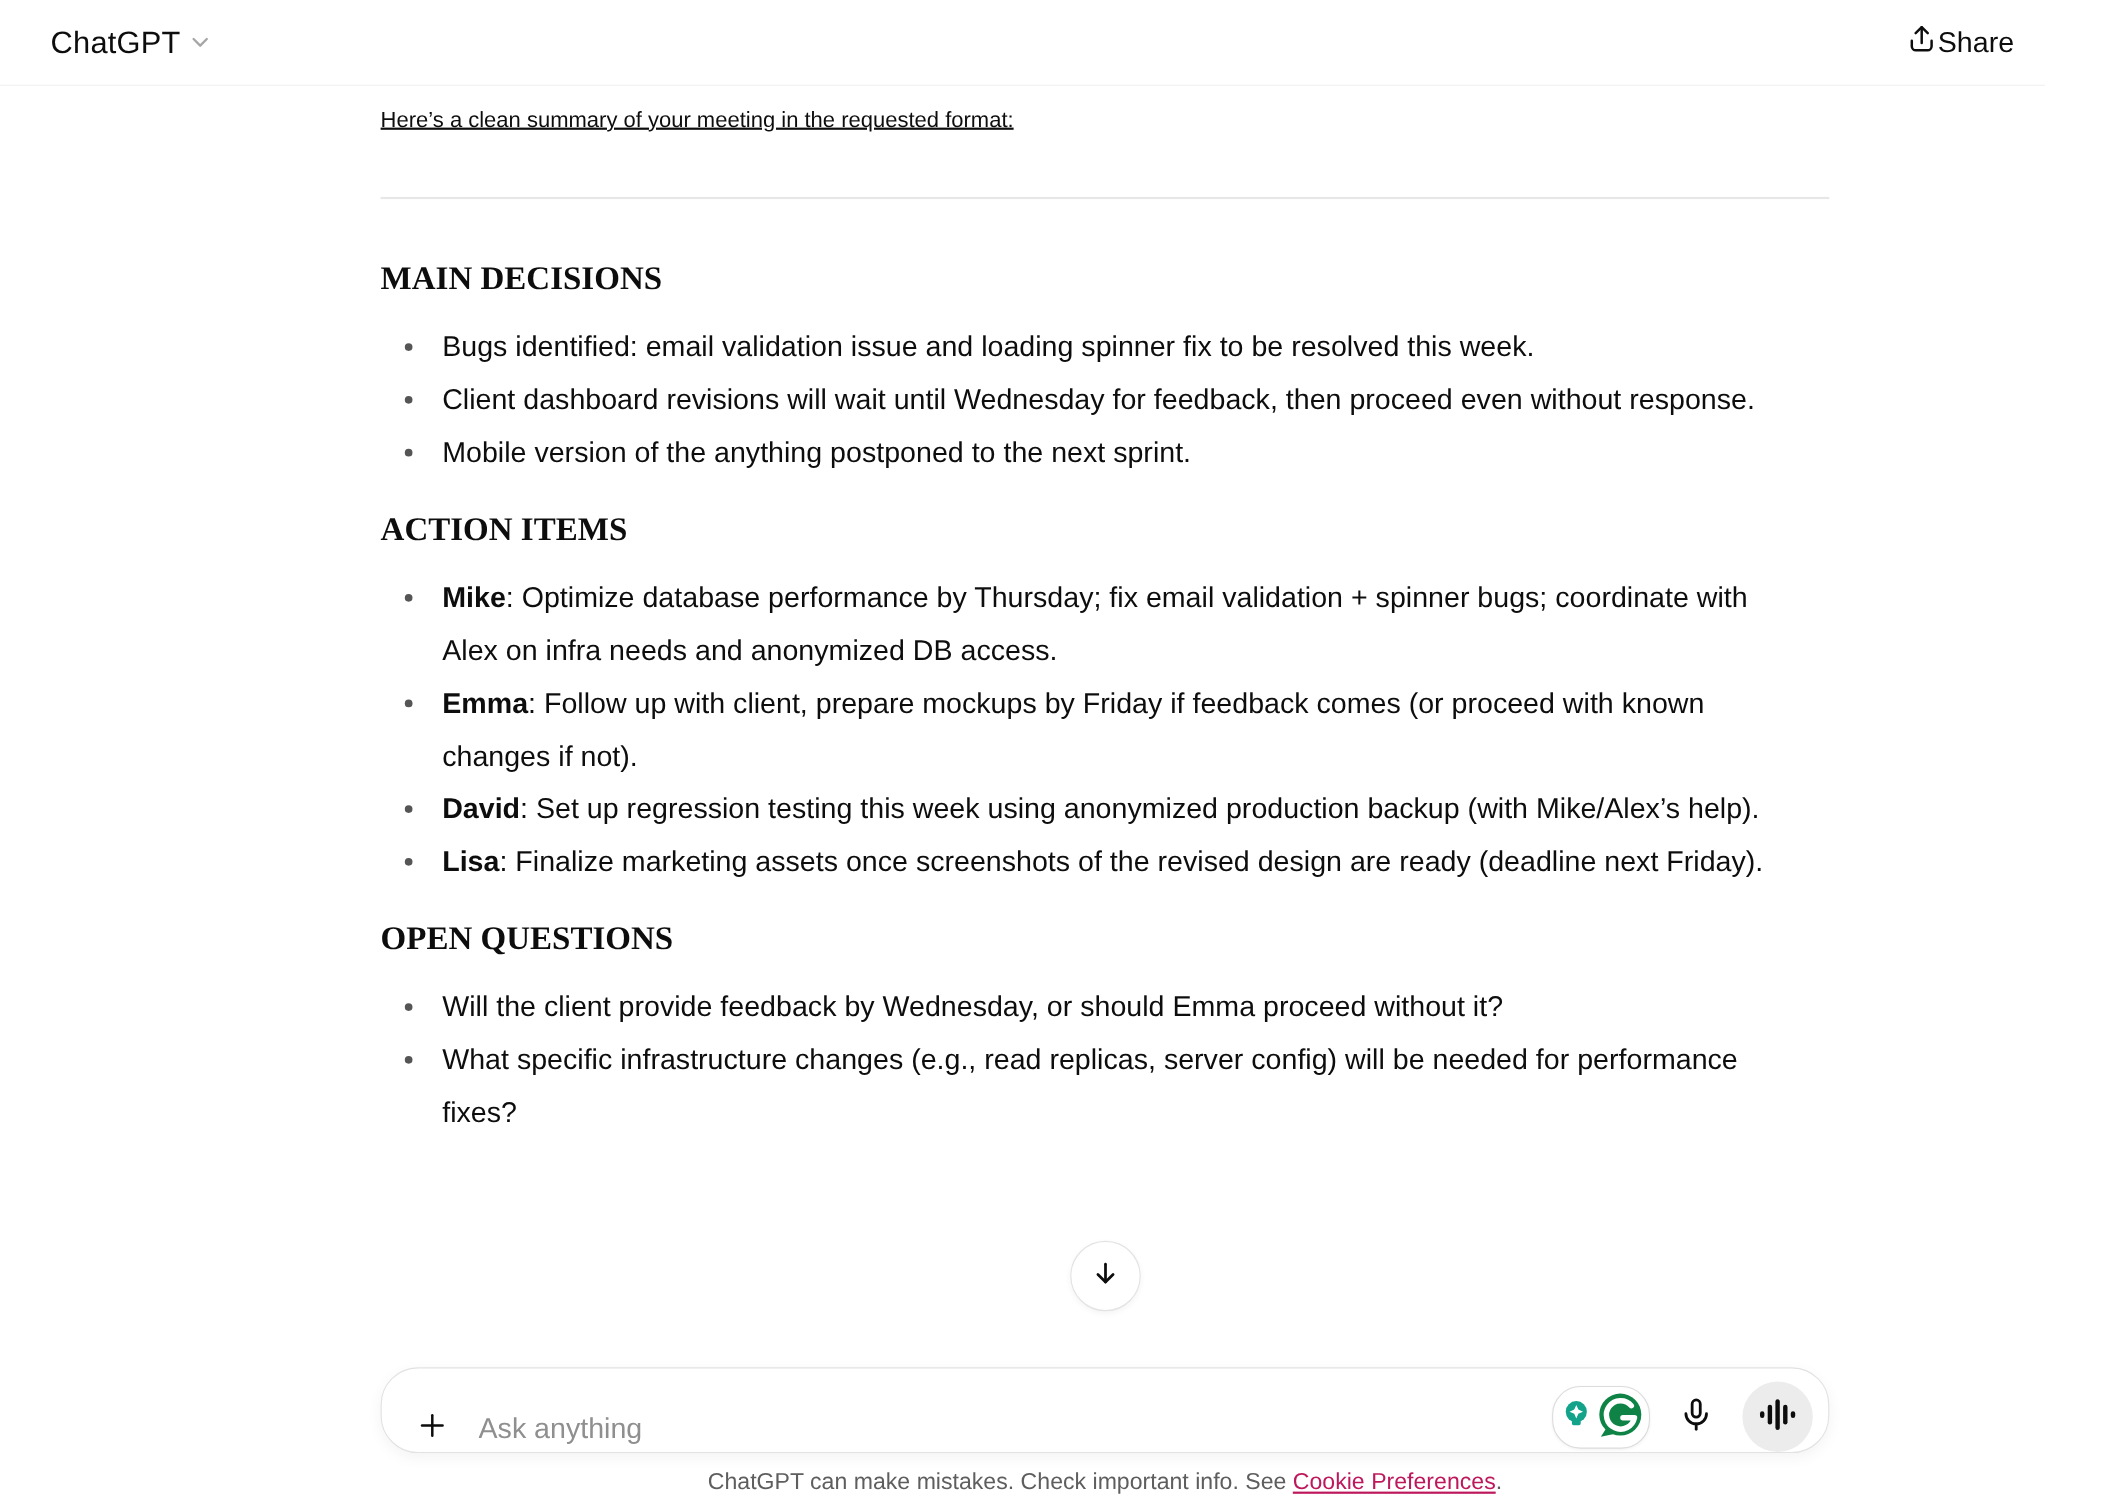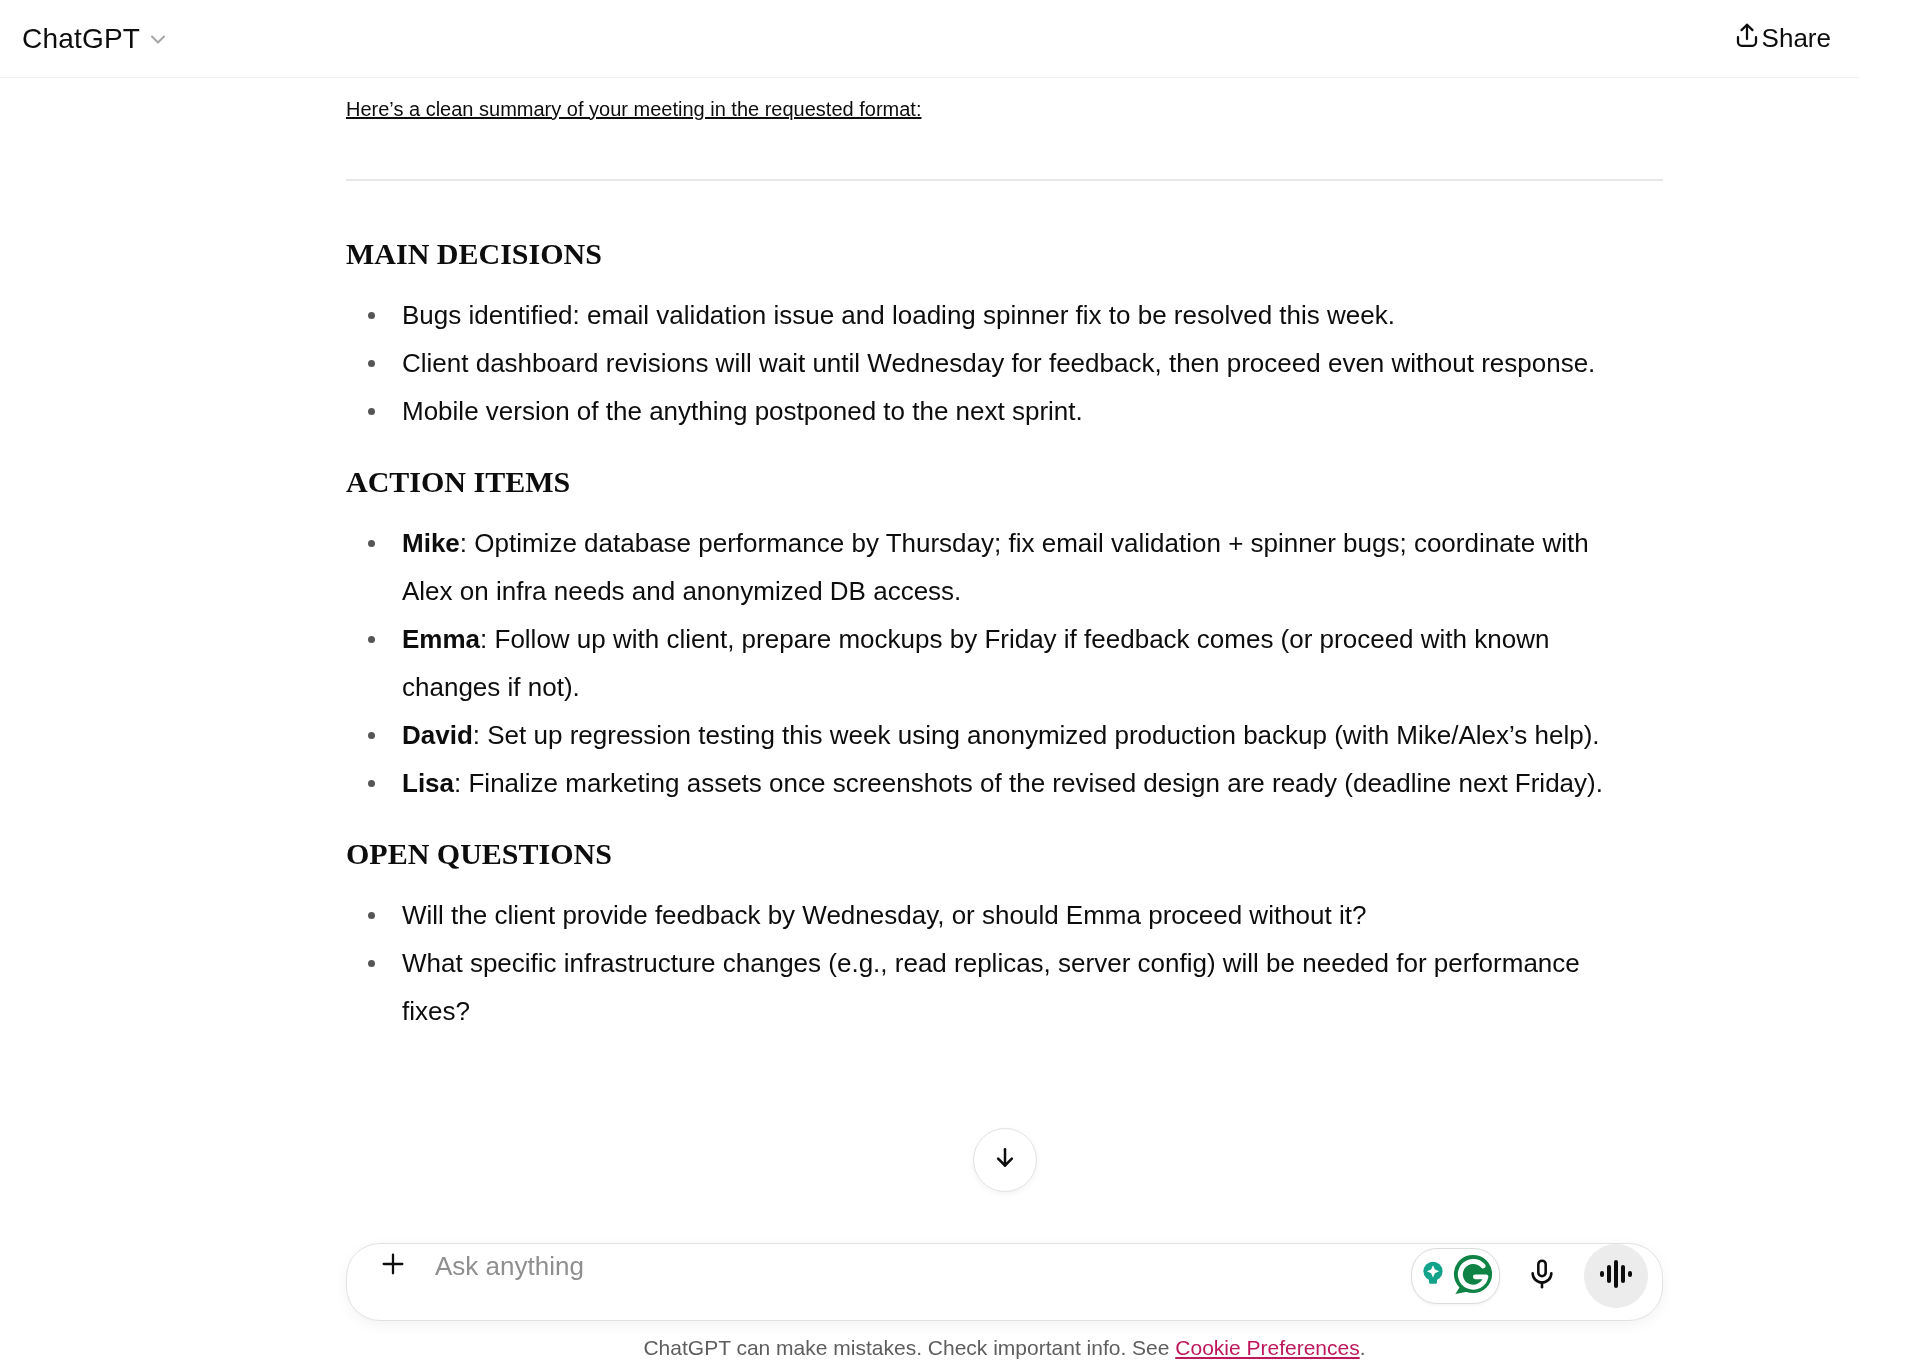--- a/index.html
+++ b/index.html
@@ -4,21 +4,21 @@
 <style>
   * { margin:0; padding:0; box-sizing:border-box; }
   html,body { width:1920px; height:1363px; background:#ffffff; overflow:hidden;
               font-family:"Liberation Sans", sans-serif; color:#0d0d0d;
               -webkit-font-smoothing:antialiased; }
 
   
   .topbar { position:absolute; left:0; top:0; width:1859px; height:78px;
             background:#fff; border-bottom:1px solid #f0f0f0;
             display:flex; align-items:center; justify-content:space-between;
-            padding:0 28px 0 22px; z-index:30; }
+            padding:0 28px 0 46px; z-index:30; }
   .app-switcher { display:flex; align-items:center; gap:6px; cursor:pointer; }
   .app-title { font-size:28px; font-weight:500; letter-spacing:.2px; }
   .chev { margin-top:4px; }
   .share-btn { display:flex; align-items:center; cursor:pointer;
                font-size:26px; font-weight:500; }
 
   
   .content { position:absolute; left:346px; top:78px; width:1317px; }
   .intro { margin-top:13px; font-size:20px; line-height:36px;text-decoration:underline; }
   hr.msg-divider { border:none; border-top:2px solid #e7e7e7; margin-top:52px; }
@@ -33,21 +33,21 @@
   
   .scroll-down { position:absolute; left:973px; top:1128px; width:64px; height:64px;
                  border-radius:50%; background:#fff; border:1px solid #e3e3e3;
                  box-shadow:0 2px 6px rgba(0,0,0,.05); display:flex; align-items:center;
                  justify-content:center; cursor:pointer; z-index:20; }
 
   
   .composer { position:absolute; left:346px; top:1243px; width:1317px; height:78px;
               background:#fff; border:1px solid #e2e2e2; border-radius:34px;
               box-shadow:0 4px 14px rgba(0,0,0,.05);
-              display:flex; align-items:flex-start; padding:0 14px 0 24px; z-index:25; }
+              display:flex; align-items:flex-end; padding:0 14px 0 24px; z-index:25; }
   .plus-btn { width:44px; height:44px; display:flex; align-items:center; justify-content:center;
               border-radius:50%; cursor:pointer; flex:0 0 auto; }
   .ask-input { flex:1 1 auto; border:none; outline:none; font-size:26px; height:44px;
                margin-left:20px; font-family:"Liberation Sans", sans-serif; color:#0d0d0d;
                background:transparent; }
   .ask-input::placeholder { color:#8f8f8f; }
   .composer-right { display:flex; align-items:center; gap:20px; flex:0 0 auto; }
   .gram-pill { display:flex; align-items:center; gap:3px; background:#fff;
                border:1px solid #dcdcdc; border-radius:26px; padding:4px 5px;
                box-shadow:0 1px 3px rgba(0,0,0,.06); cursor:pointer; }

